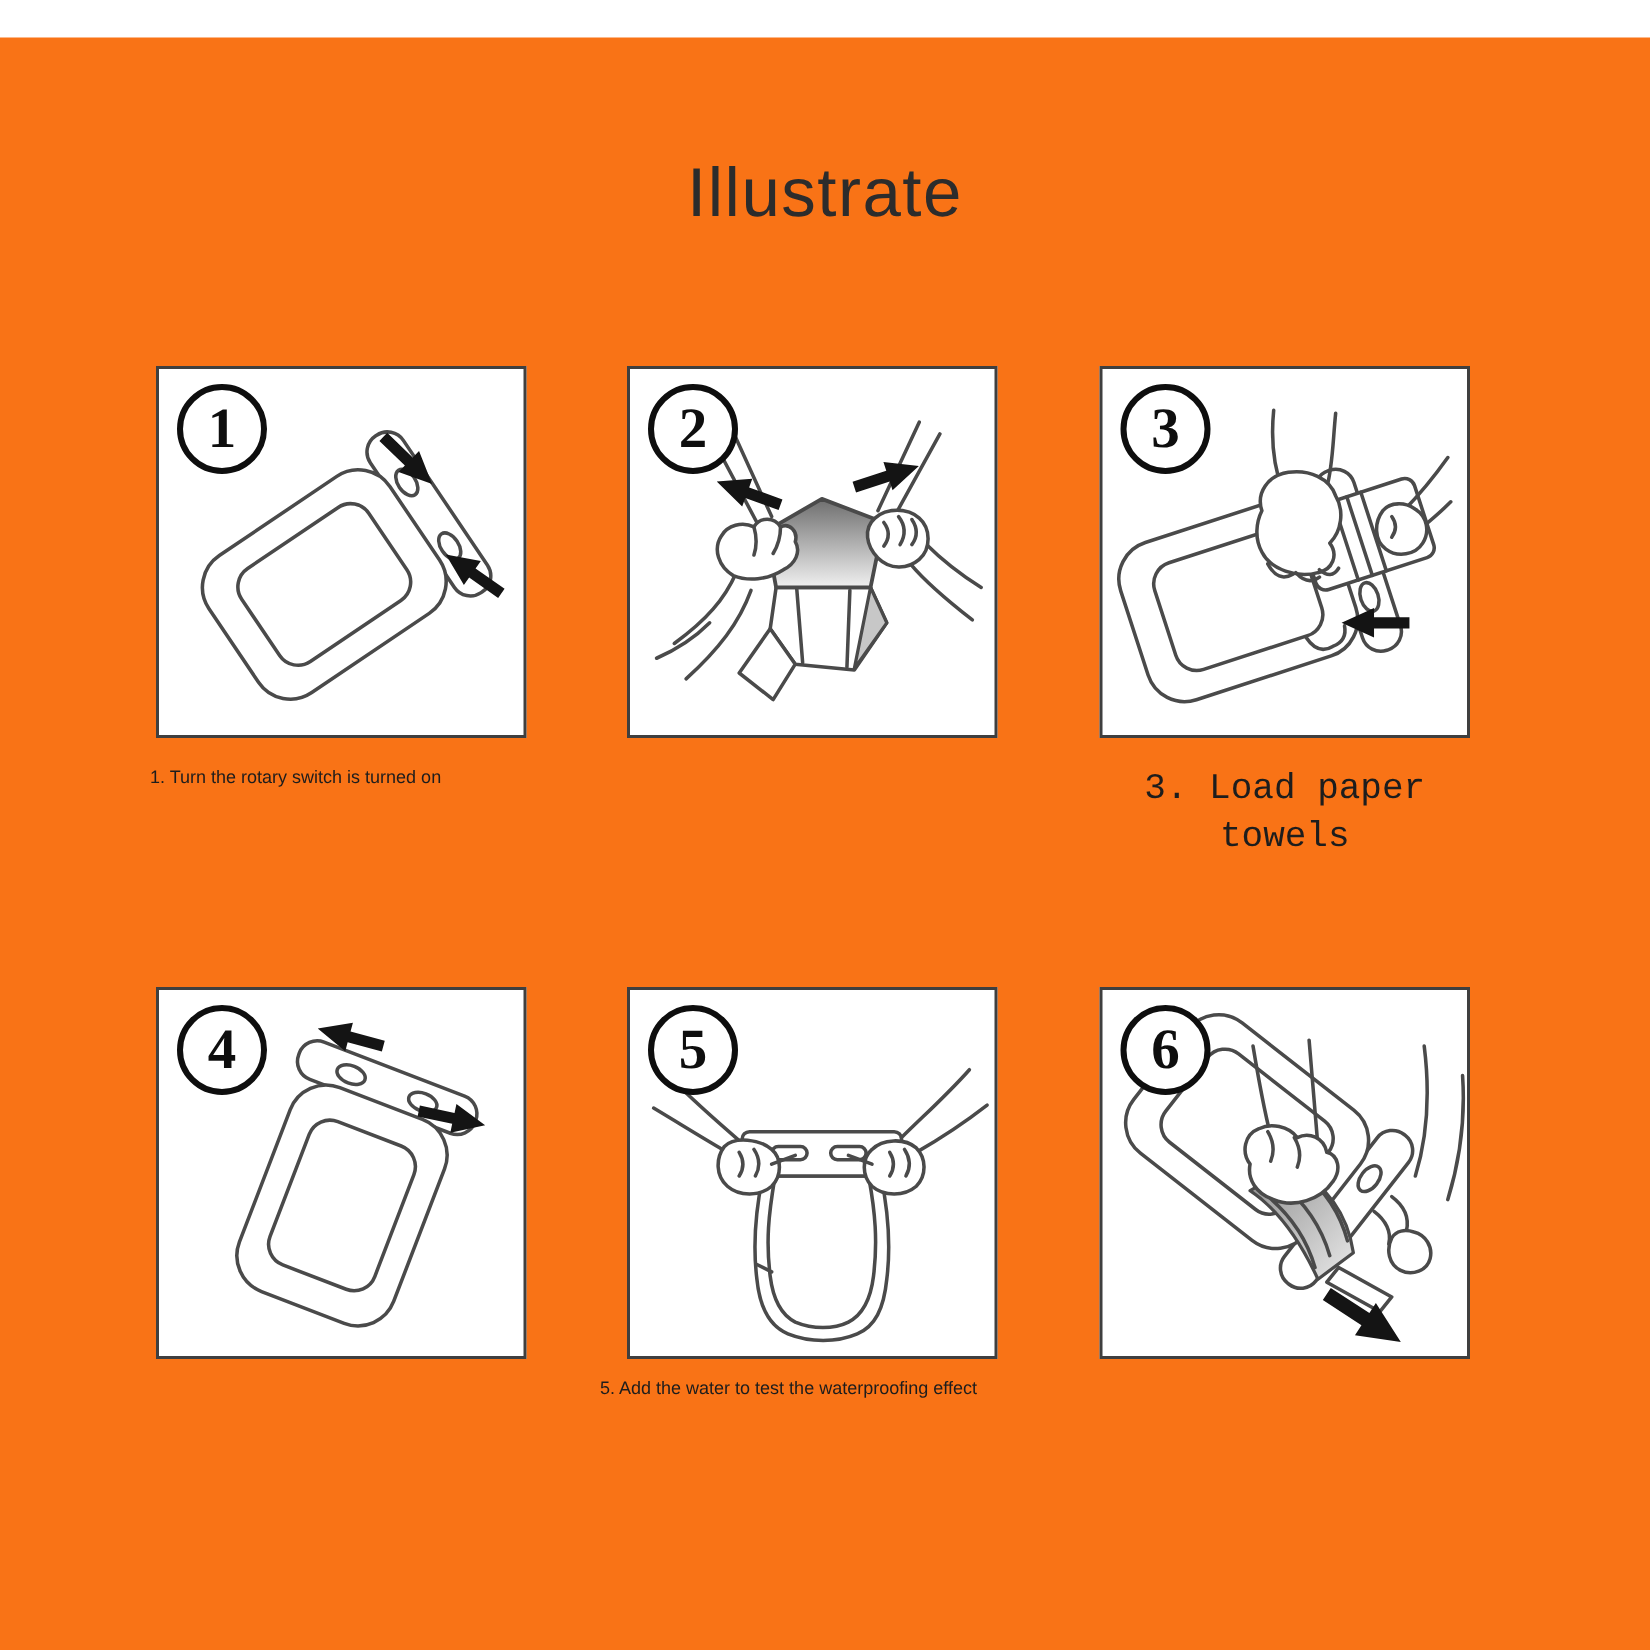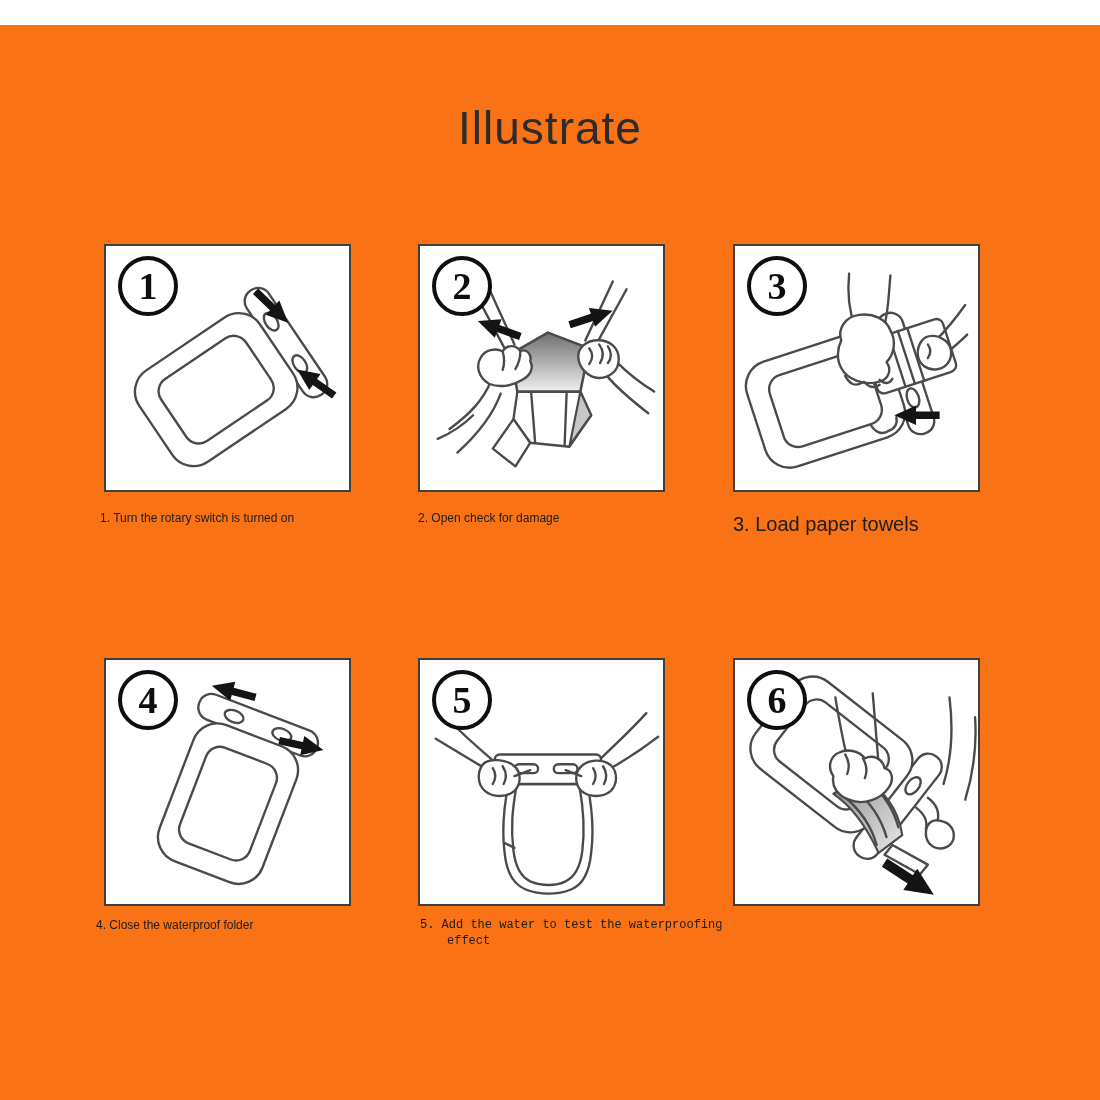--- a/index.html
+++ b/index.html
@@ -14,27 +14,27 @@
          background:#ffffff;box-sizing:border-box;}
   .p1{left:104px;top:219px;} .p2{left:418px;top:219px;} .p3{left:733px;top:219px;}
   .p4{left:104px;top:633px;} .p5{left:418px;top:633px;} .p6{left:733px;top:633px;}
   .num{position:absolute;left:12px;top:10px;width:52px;height:52px;border:4px solid #0e0e0e;
        border-radius:50%;display:flex;align-items:center;justify-content:center;
        font-family:"Liberation Serif",serif;font-weight:700;font-size:38px;color:#0e0e0e;
        background:#fff;z-index:2;}
   .art{position:absolute;left:0;top:0;width:100%;height:100%;}
   .cap{position:absolute;font-size:12px;line-height:1.32;color:var(--text);
        padding-left:27px;text-indent:-27px;}
-  .cap-center{position:absolute;font-size:20px;line-height:1.32;color:var(--text);
-       text-align:left;}
+  .cap-center{position:absolute;font-size:24px;line-height:1.32;color:var(--text);
+       text-align:center;font-family:Liberation Mono, monospace;}
   .c1{left:100px;top:486px;width:292px;}
   .c2{left:418px;top:486px;width:300px;}
   .c3{left:733px;top:486px;width:247px;}
   .c4{left:96px;top:893px;width:330px;}
-  .c5{left:420px;top:893px;width:300px;font-family:Liberation Mono, monospace;}
+  .c5{left:400px;top:893px;width:300px;}
   .c6{left:722px;top:890px;width:308px;}
   
   .s{stroke:var(--line);stroke-width:2.4;fill:none;stroke-linecap:round;stroke-linejoin:round;}
   .sw{stroke:var(--line);stroke-width:2.4;fill:#ffffff;stroke-linecap:round;stroke-linejoin:round;}
   .sh{stroke:var(--line);stroke-width:2.2;fill:var(--shade);stroke-linejoin:round;}
   .arrow{fill:var(--arrow);stroke:none;}
 </style>
 </head>
 <body>
 
@@ -174,18 +174,16 @@
       <g>
         <path class="s" d="M218,38 C222,70 220,100 212,126 M244,58 C246,88 242,116 234,142"></path>
         <path class="s" d="M196,140 C204,146 208,154 206,163 M184,150 C192,156 196,164 194,172"></path>
         <path class="sw" d="M196,168 C192,176 194,186 202,190 C210,194 220,190 222,182 C224,174 219,166 211,164 C205,162 199,163 196,168 Z"></path>
       </g>
       <use href="#arrow" class="arrow" transform="translate(152,206) rotate(33) scale(1.3)"></use>
     </svg>
   </div>
 
   <div class="cap c1">1. Turn the rotary switch is turned on</div>
-  <div class="cap c2">2. Open check for damage</div>
   <div class="cap-center c3">3. Load paper towels</div>
-  <div class="cap c4">4. Close the waterproof folder</div>
   <div class="cap c5">5. Add the water to test the waterproofing effect</div>
 
 </div>
 
 </body></html>

